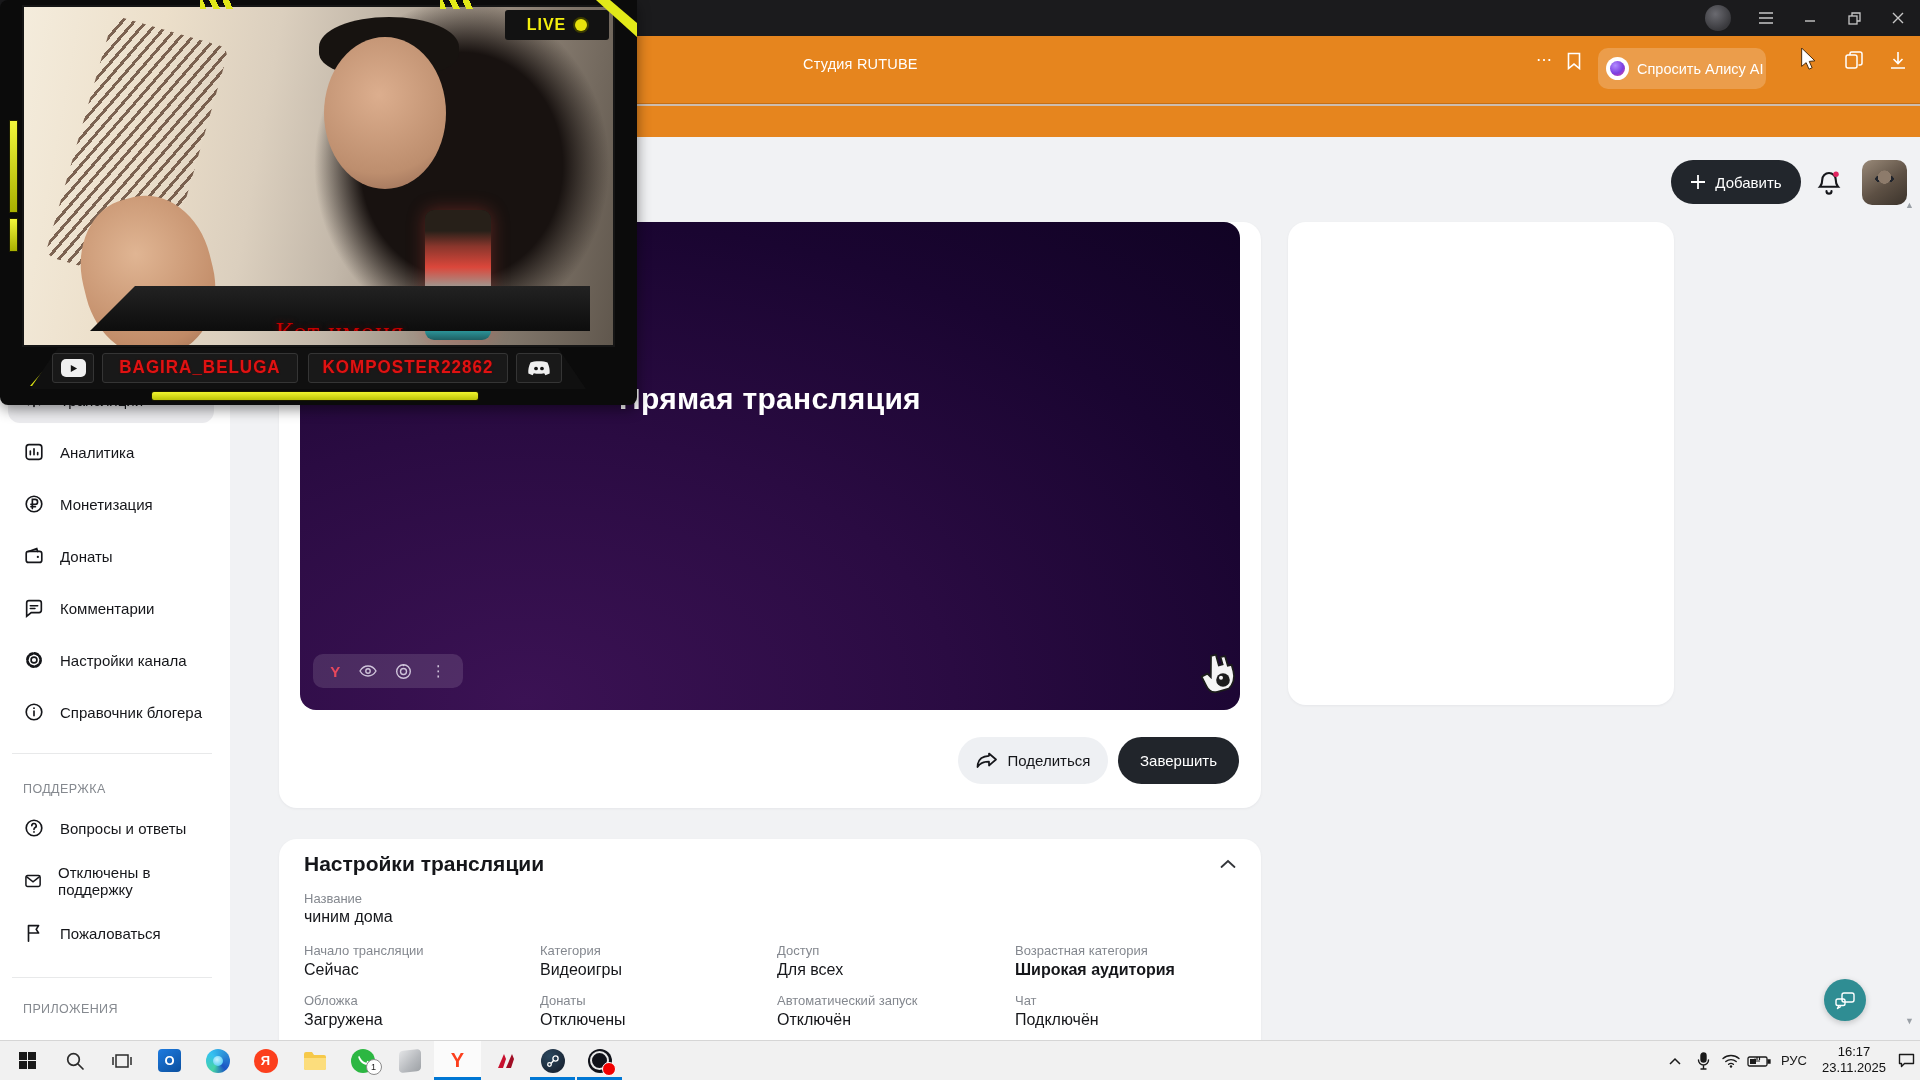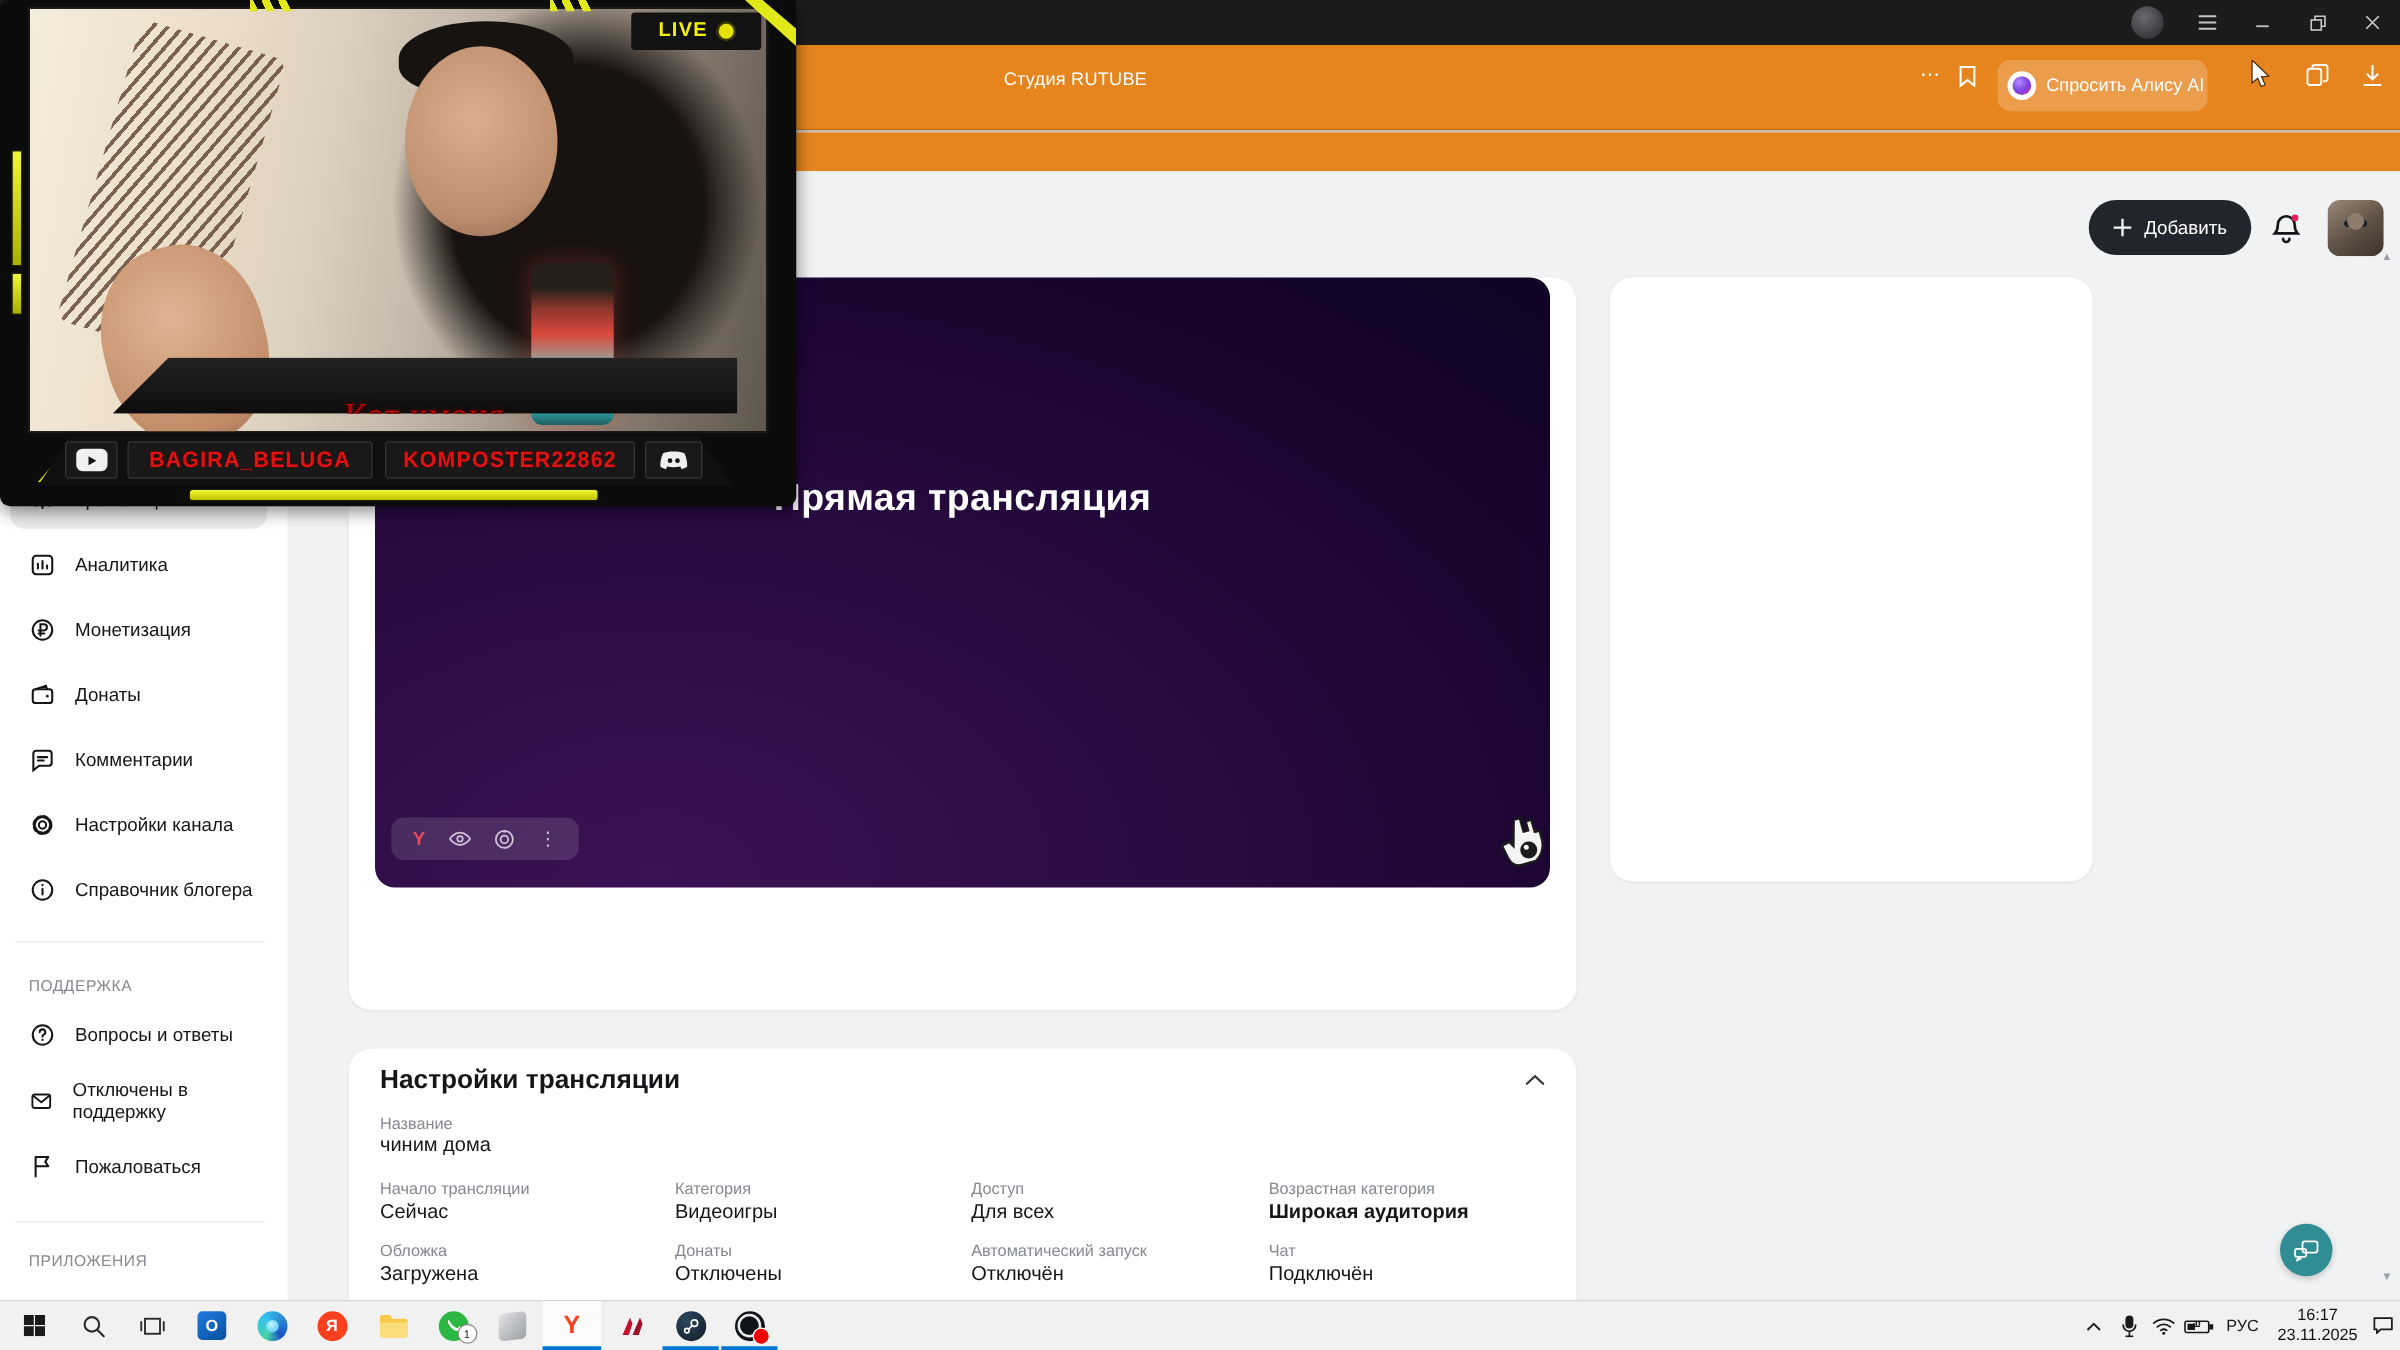--- a/index.html
+++ b/index.html
@@ -303,20 +303,31 @@
           </svg>
         <span class="pl-dots">⋮</span>
       </div>
 
       <svg class="abs" style="left:893px;top:430px;" width="52" height="56" viewBox="0 0 26 28">
         <path d="M9 2l2.4-.7 1.5 5.4 1.9-.5-1-3.6 2.2-.6 1.4 4.8 1.9-.4.9 3.2c1 3.6-.3 6.9-2.3 8.7l-5.7 1.6c-2.6.7-4.5-.7-5.5-2.8l-2.4-4.8 2.9-1.5 1.7 1.7z" fill="#f4f4f4" stroke="#1c1c1c" stroke-width=".9"></path>
         <circle cx="15" cy="14" r="3.4" fill="#1c1c1c"></circle>
           <circle cx="14" cy="12.9" r="1" fill="#f4f4f4"></circle>
       </svg>
     </div>
+    <div class="actions-row">
+      <div class="btn-share">
+        <svg class="ic" width="22" height="18" viewBox="0 0 22 18" fill="none" stroke="#15161a" stroke-width="1.7" stroke-linejoin="round">
+            <path d="M13 1.5l7 6-7 6v-3.8c-6 0-9.3 1.8-11.5 5.3 0-7 4.5-10.8 11.5-11.2z"></path>
+          </svg>
+        <span>Поделиться</span>
+      </div>
+      <div class="btn-finish">
+        <span>Завершить</span>
+      </div>
+    </div>
   </div>
 
   <div class="right-card"></div>
 
   <div class="settings-card">
     <div class="set-title">Настройки трансляции</div>
     <svg class="set-chevron ic" width="16" height="10" viewBox="0 0 16 10" fill="none" stroke="#33353a" stroke-width="1.8" stroke-linecap="round">
         <path d="M1.5 8L8 2l6.5 6"></path>
       </svg>
 

